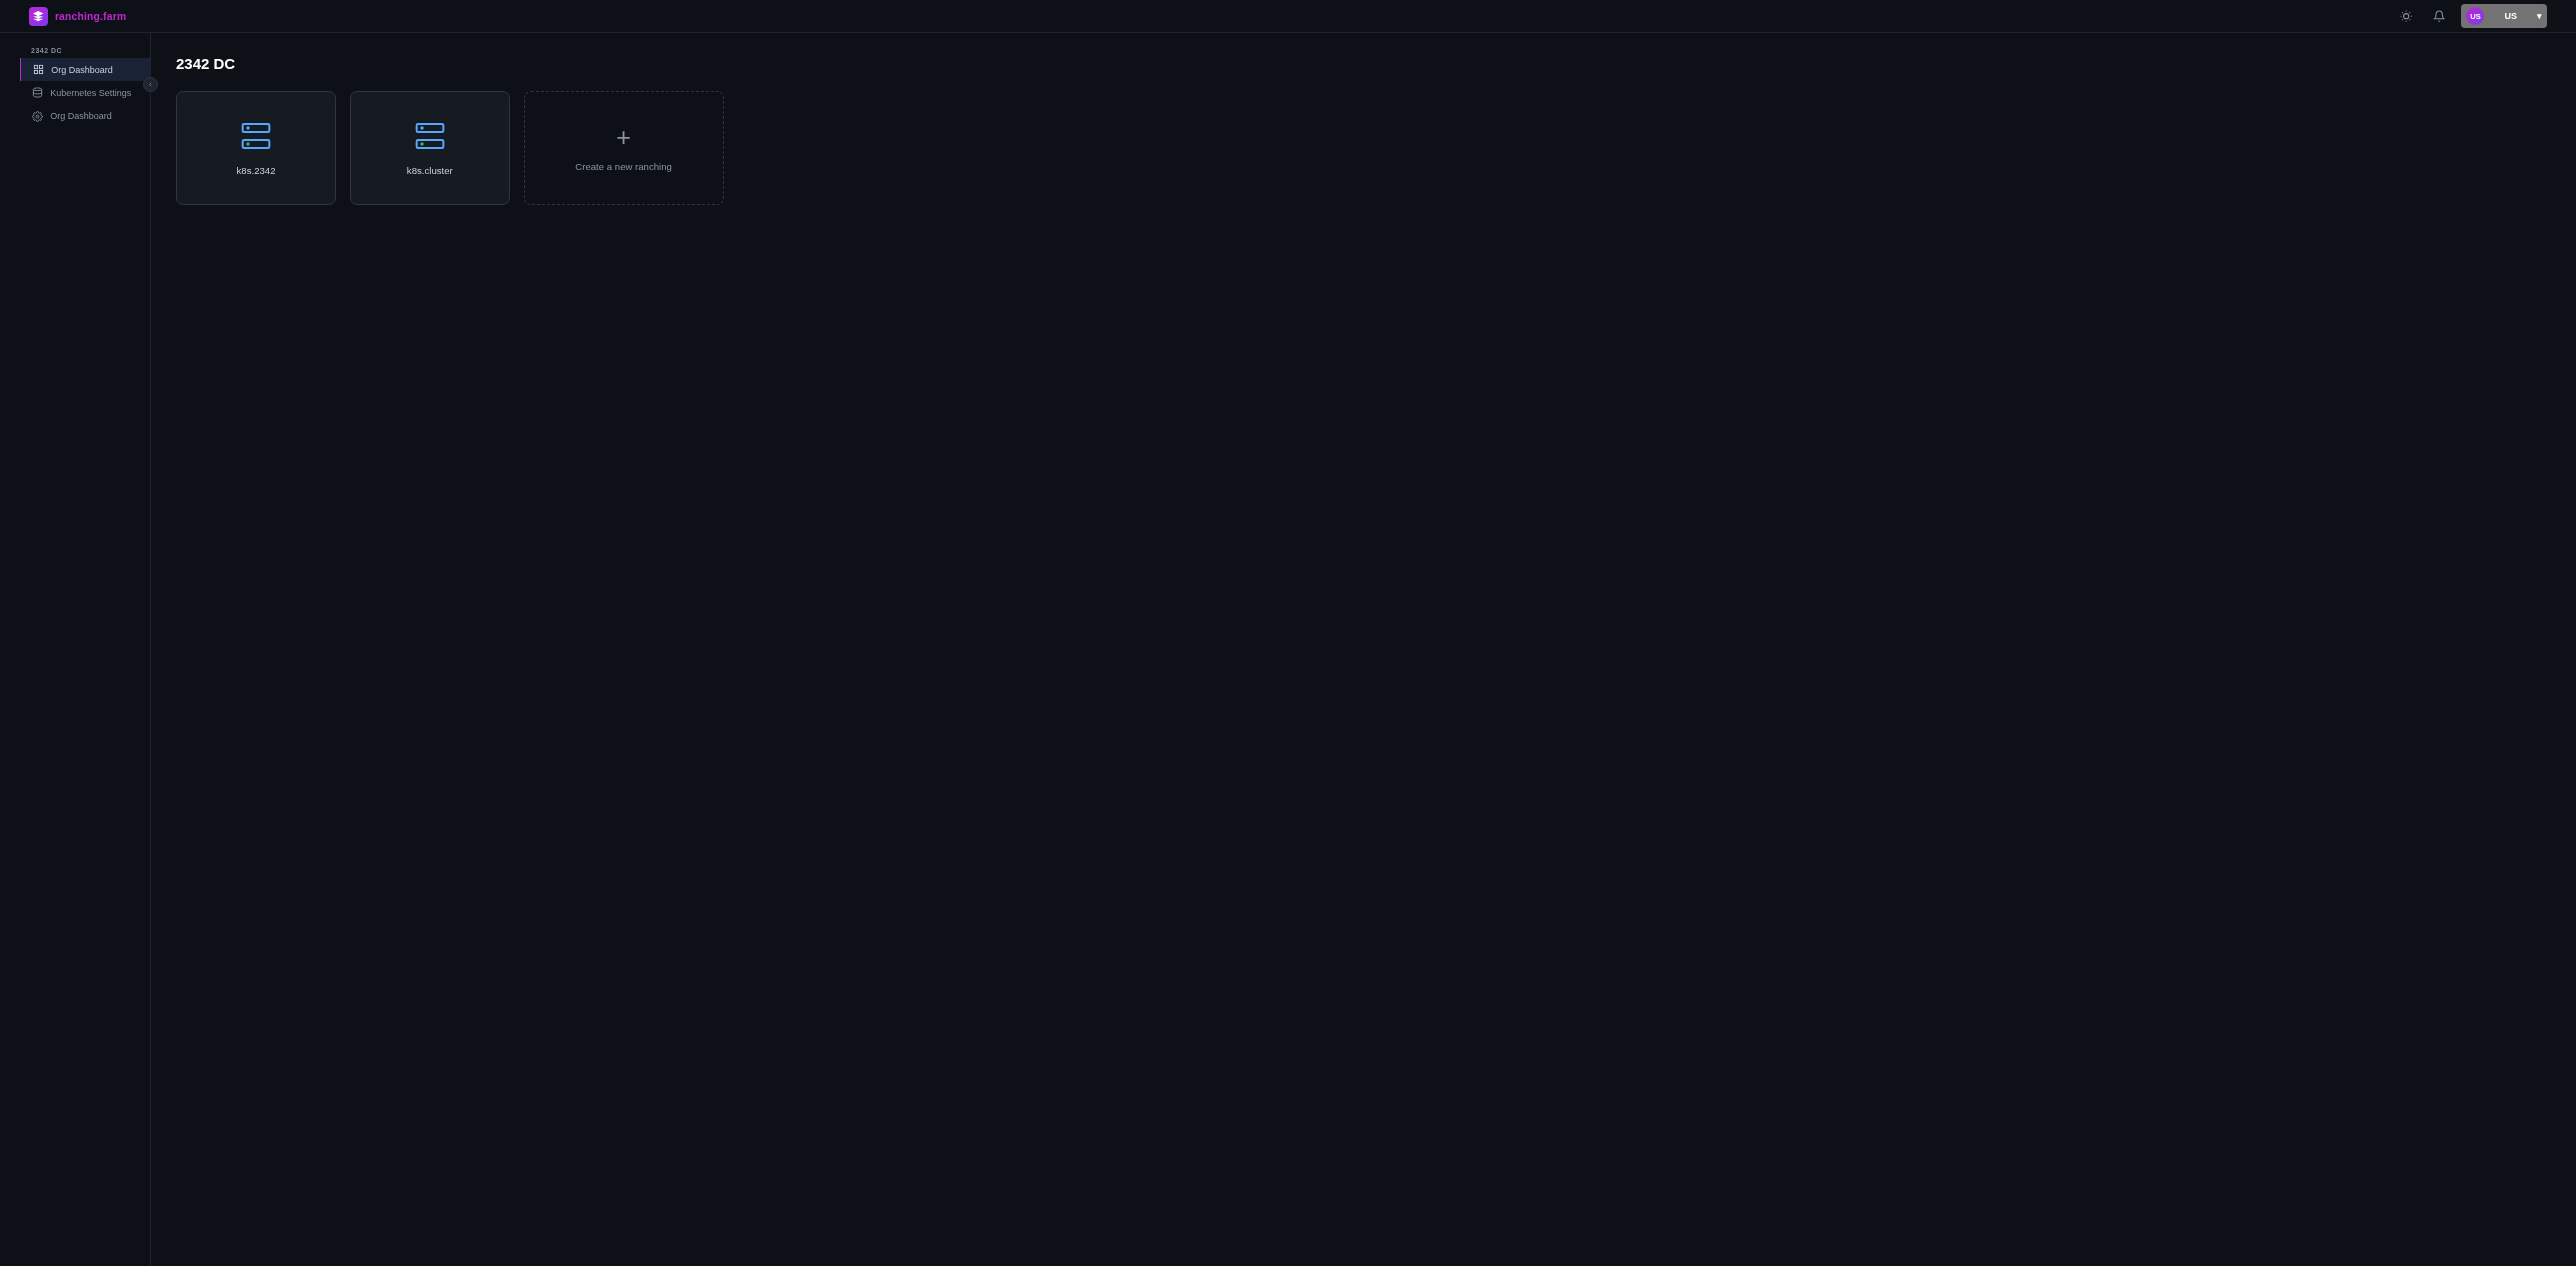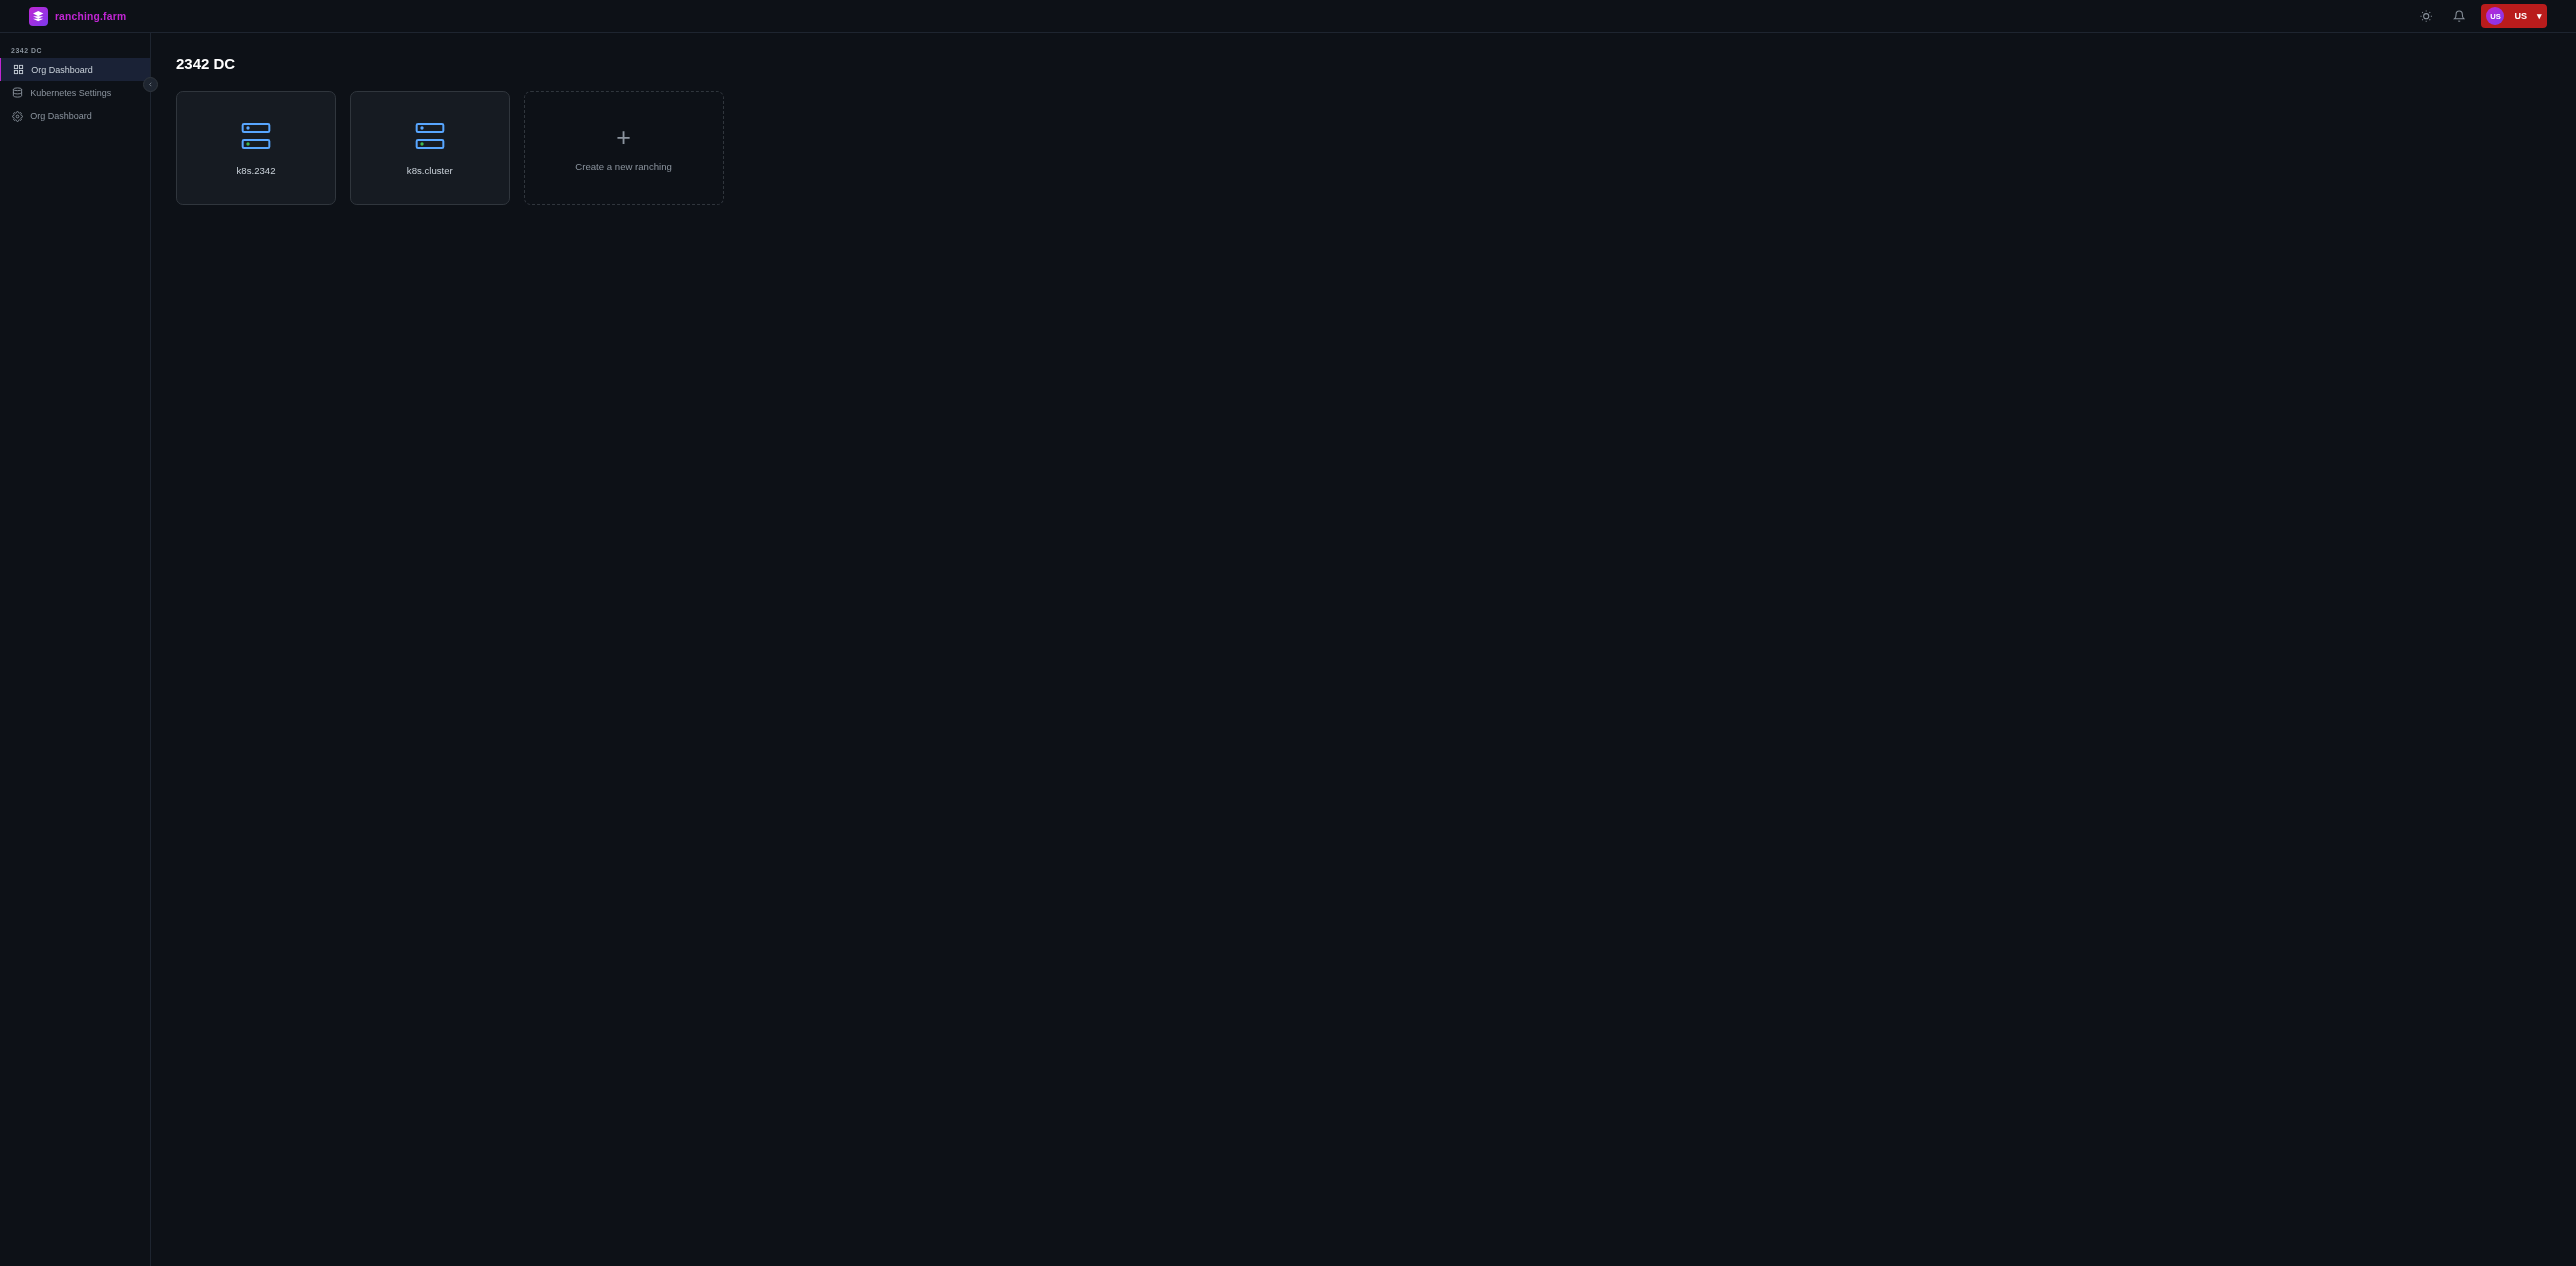--- a/index.html
+++ b/index.html
@@ -77,25 +77,25 @@
       height: 22px;
       display: flex;
       align-items: center;
       justify-content: center;
       border-radius: 4.1px;
     }
 
     .user-badge {
       display: flex;
       align-items: center;
-      gap: 10px;
+      gap: 20px;
       cursor: pointer;
       padding: 2.8px 5.5px;
       border-radius: 4.1px;
-      background-color: #b91c1c;
+      background-color: #737373;
       border: none;
       color: #ffffff;
       font-size: 9px;
       font-weight: 600;
     }
 
     .user-avatar {
       width: 18px;
       height: 18px;
       background: linear-gradient(135deg, #c026d3, #7c3aed);
@@ -117,20 +117,21 @@
 
     
     .sidebar {
       width: 151px;
       background-color: #0d1117;
       border-right: 0.7px solid #1e2530;
       display: flex;
       flex-direction: column;
       flex-shrink: 0;
       padding-top: 8.3px;
+      padding-left: 20px;
     }
 
     .sidebar-section-label {
       font-size: 6.9px;
       font-weight: 600;
       color: #8b949e;
       text-transform: uppercase;
       letter-spacing: 0.08em;
       padding: 5.5px 11px 4.1px;
     }

